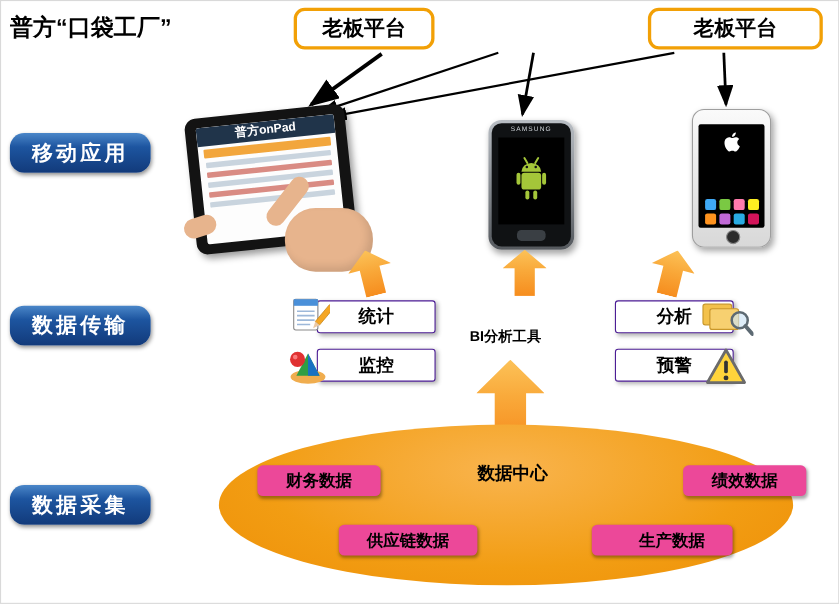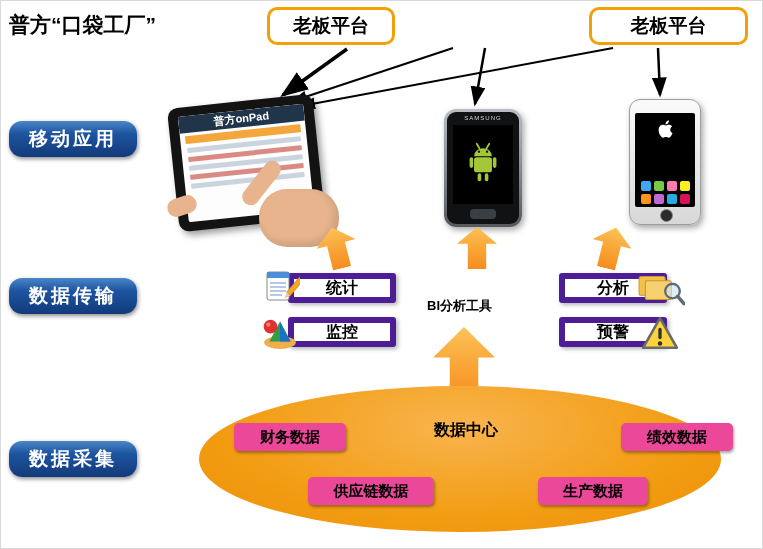--- a/index.html
+++ b/index.html
@@ -62,21 +62,21 @@
   .iphone-home{position:absolute;left:50%;bottom:2px;width:11px;height:11px;margin-left:-5.5px;border-radius:50%;background:#2c2c2c;border:1px solid #888;}
   
   .up-arrow{
     position:absolute;background:linear-gradient(180deg,#fcc258 0%,#f9a93a 45%,#f68d1e 100%);
     clip-path:polygon(50% 0,100% 40%,73% 40%,73% 100%,27% 100%,27% 40%,0 40%);
   }
   .ua-small{width:40px;height:42px;}
   .ua-big{width:62px;height:76px;}
   
   .item-box{
-    position:absolute;background:#fff;border:6px solid #4c1d95;border-radius:3px;height:30px;
+    position:absolute;background:#fff;border:1px solid #4c1d95;border-radius:3px;height:30px;
     box-shadow:2px 2px 4px rgba(0,0,0,.3);display:flex;align-items:center;justify-content:center;
     font-weight:bold;font-size:16px;color:#000;box-sizing:border-box;
   }
   .icon{position:absolute;z-index:5;}
   .bi-label{position:absolute;left:426px;top:296px;width:130px;font-weight:bold;font-size:13px;color:#000;}
   
   .ellipse{
     position:absolute;left:198px;top:385px;width:522px;height:146px;border-radius:50%;
     background:radial-gradient(ellipse at 50% 28%,#f9b44e 0%,#f29d13 60%,#ee8f07 100%);
   }
@@ -247,20 +247,20 @@
   </span>
 
   <div class="ellipse"></div>
   <div class="dc-title">数据中心</div>
   <div class="data-box" style="left:233px;top:422px;width:112px;">
     <span>财务数据</span>
   </div>
   <div class="data-box" style="left:307px;top:476px;width:126px;">
     <span>供应链数据</span>
   </div>
-  <div class="data-box" style="left:537px;top:476px;width:110px;">
+  <div class="data-box" style="left:537px;top:476px;width:110px;padding-left:18px;">
     <span>生产数据</span>
   </div>
   <div class="data-box" style="left:620px;top:422px;width:112px;">
     <span>绩效数据</span>
   </div>
 
 </div>
 
 </body></html>

